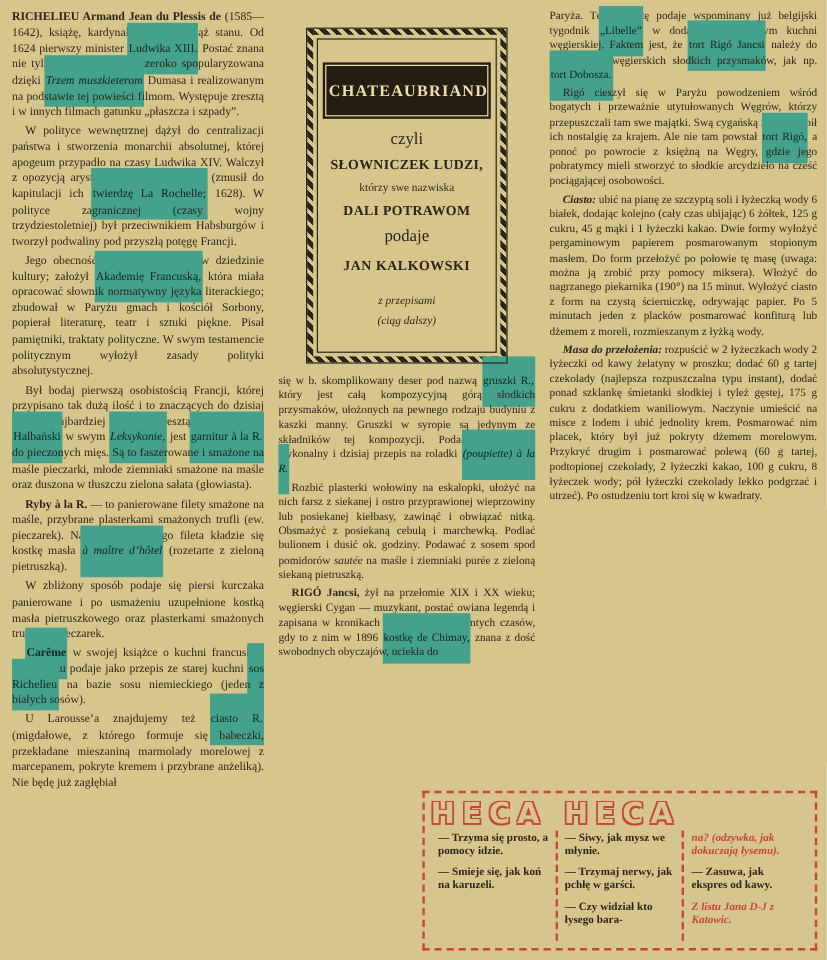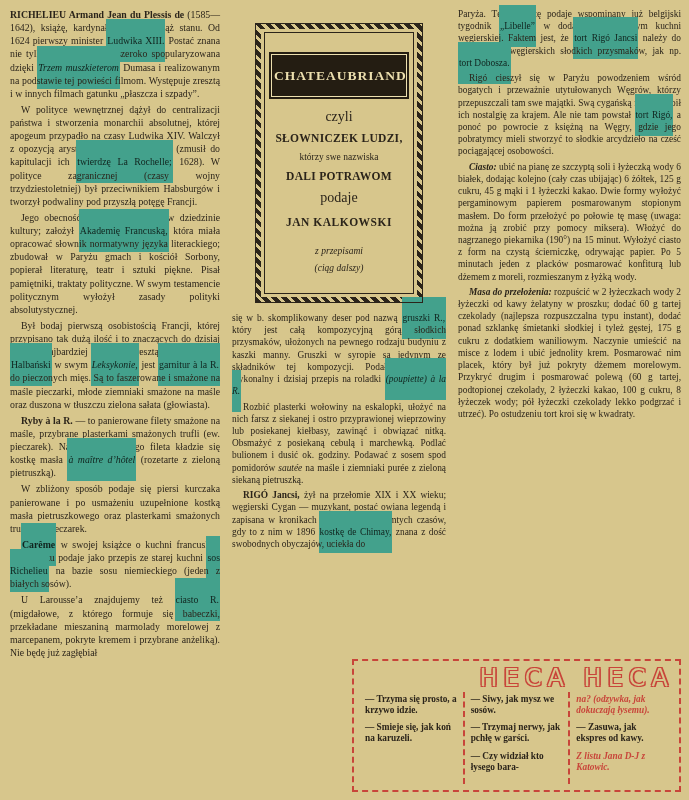--- a/index.html
+++ b/index.html
@@ -54,23 +54,23 @@
 
   
   .heca {
     position:absolute; left:352px; top:659px; width:329px; height:133px;
     box-sizing:border-box;
     background: var(--paper, #d7c68c);
     border:2px dashed var(--red, #c8453a);
     padding:3px 5px 4px;
   }
   .heca-title {
-    text-align:right;
+    text-align:left;
     font-family:"DejaVu Sans", sans-serif;
-    font-weight:400; font-size:24px; letter-spacing:6px;
+    font-weight:700; font-size:24px; letter-spacing:6px;
     height:28px; line-height:28px;
     color: var(--paper, #d7c68c);
     text-shadow: -1.4px -1.4px 0 var(--red,#c8453a), 1.4px -1.4px 0 var(--red,#c8453a),
                  -1.4px 1.4px 0 var(--red,#c8453a), 1.4px 1.4px 0 var(--red,#c8453a);
   }
   .heca-cols { display:flex; height:calc(100% - 30px); }
   .heca-col { flex:1; padding:2px 6px 0; font-weight:700; font-size:9.3px; line-height:1.2; }
   .heca-col + .heca-col { border-left:2px dashed var(--red, #c8453a); }
   .joke { margin:0 0 6px; }
 </style>
@@ -113,25 +113,25 @@
     <p class="para noind"><span>Paryża. Tę anegdotę podaje wspominany już belgijski tygodnik </span><span class="hl">„Libelle”</span><span> w dodatku poświęconym kuchni węgierskiej. Faktem jest, że </span><span class="hl">tort Rigó Jancsi</span><span> należy do klasycznych węgierskich słodkich przysmaków, jak np. </span><span class="hl">tort Dobosza.</span></p>
     <p class="para"><span>Rigó cieszył się w Paryżu powodzeniem wśród bogatych i przeważnie utytułowanych Węgrów, którzy przepuszczali tam swe majątki. Swą cygańską muzyką koił ich nostalgię za krajem. Ale nie tam powstał </span><span class="hl">tort Rigó,</span><span> a ponoć po powrocie z księżną na Węgry, gdzie jego pobratymcy mieli stworzyć to słodkie arcydzieło na cześć pociągającej osobowości.</span></p>
     <p class="para"><span class="bd it">Ciasto:</span><span> ubić na pianę ze szczyptą soli i łyżeczką wody 6 białek, dodając kolejno (cały czas ubijając) 6 żółtek, 125 g cukru, 45 g mąki i 1 łyżeczki kakao. Dwie formy wyłożyć pergaminowym papierem posmarowanym stopionym masłem. Do form przełożyć po połowie tę masę (uwaga: można ją zrobić przy pomocy miksera). Włożyć do nagrzanego piekarnika (190°) na 15 minut. Wyłożyć ciasto z form na czystą ścierniczkę, odrywając papier. Po 5 minutach jeden z placków posmarować konfiturą lub dżemem z moreli, rozmieszanym z łyżką wody.</span></p>
     <p class="para"><span class="bd it">Masa do przełożenia:</span><span> rozpuścić w 2 łyżeczkach wody 2 łyżeczki od kawy żelatyny w proszku; dodać 60 g tartej czekolady (najlepsza rozpuszczalna typu instant), dodać ponad szklankę śmietanki słodkiej i tyleż gęstej, 175 g cukru z dodatkiem waniliowym. Naczynie umieścić na misce z lodem i ubić jednolity krem. Posmarować nim placek, który był już pokryty dżemem morelowym. Przykryć drugim i posmarować polewą (60 g tartej, podtopionej czekolady, 2 łyżeczki kakao, 100 g cukru, 8 łyżeczek wody; pół łyżeczki czekolady lekko podgrzać i utrzeć). Po ostudzeniu tort kroi się w kwadraty.</span></p>
   </div>
 
   <div class="heca">
     <div class="heca-title">HECA HECA</div>
     <div class="heca-cols">
       <div class="heca-col">
-        <p class="joke"><span>— Trzyma się prosto, a krzywo idzie.</span></p>
+        <p class="joke"><span>— Trzyma się prosto, a pomocy idzie.</span></p>
         <p class="joke"><span>— Smieje się, jak koń na karuzeli.</span></p>
       </div>
       <div class="heca-col">
-        <p class="joke"><span>— Siwy, jak mysz we sosów.</span></p>
+        <p class="joke"><span>— Siwy, jak mysz we młynie.</span></p>
         <p class="joke"><span>— Trzymaj nerwy, jak pchłę w garści.</span></p>
         <p class="joke"><span>— Czy widział kto łysego bara-</span></p>
       </div>
       <div class="heca-col">
         <p class="joke"><span class="rd it">na? (odzywka, jak dokuczają łysemu).</span></p>
         <p class="joke"><span>— Zasuwa, jak ekspres od kawy.</span></p>
         <p class="joke"><span class="rd it">Z listu </span><span class="rd bd it">Jana D-J</span><span class="rd it"> z Katowic.</span></p>
       </div>
     </div>
   </div>

